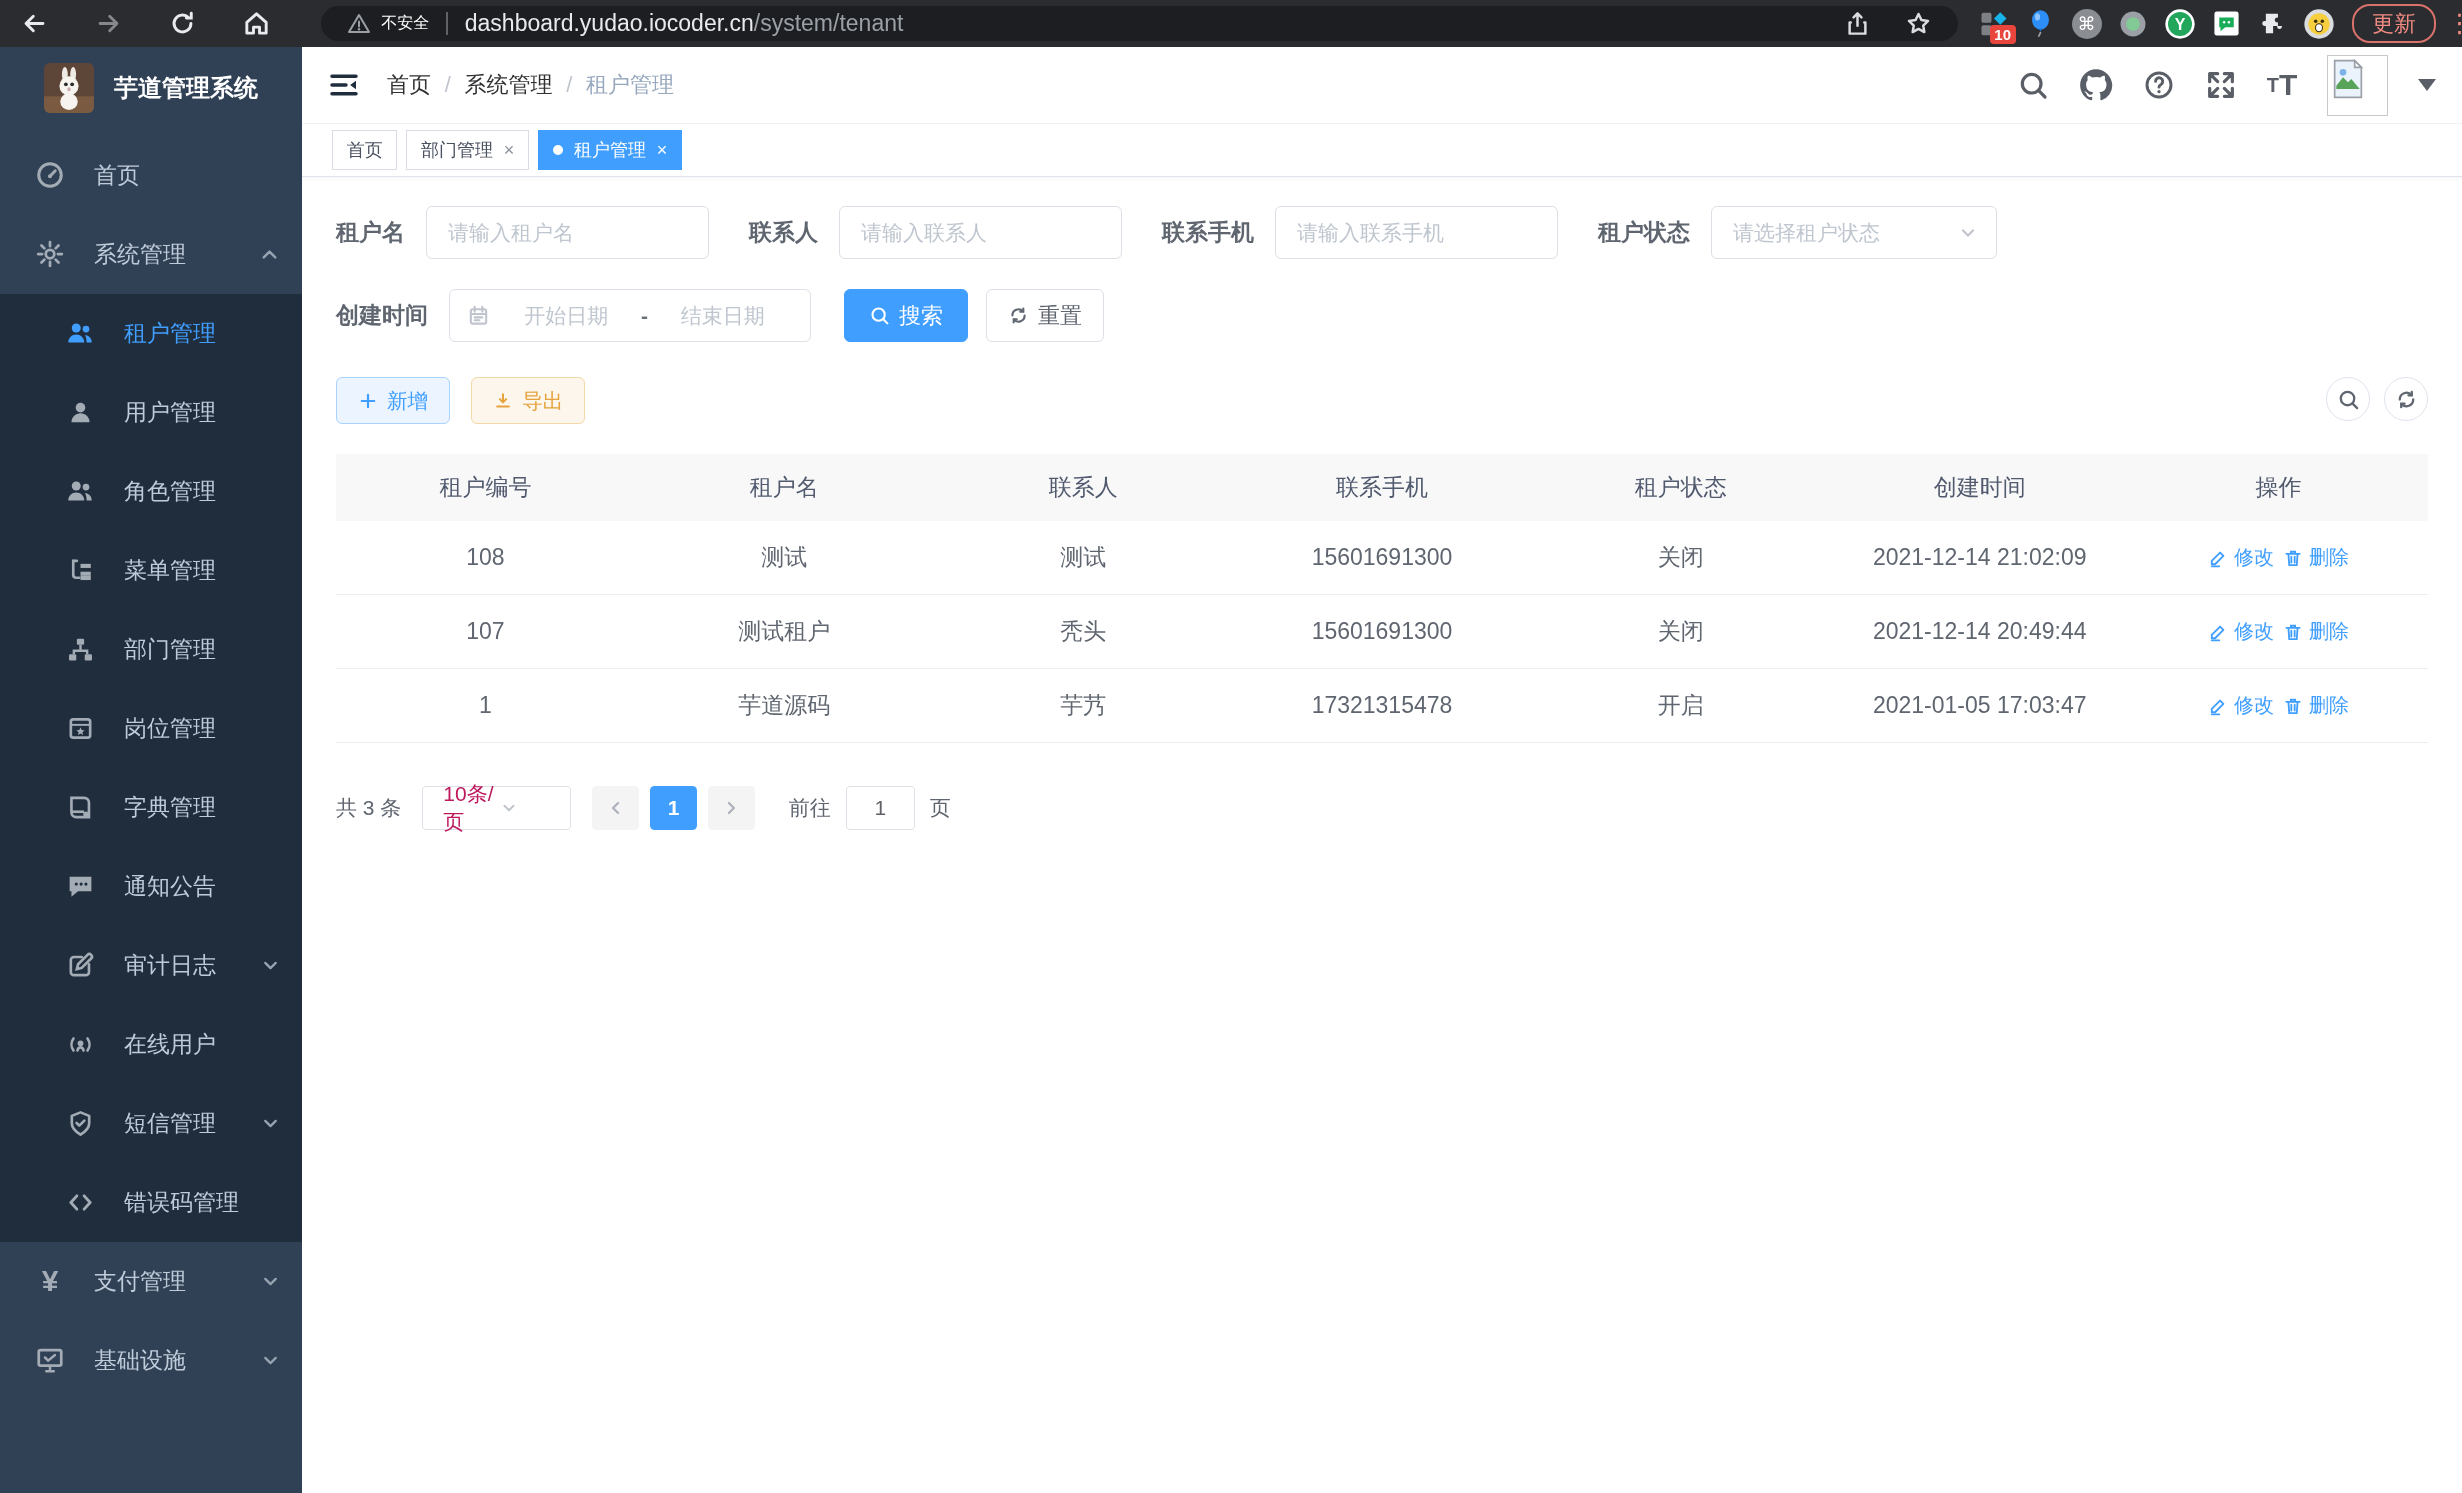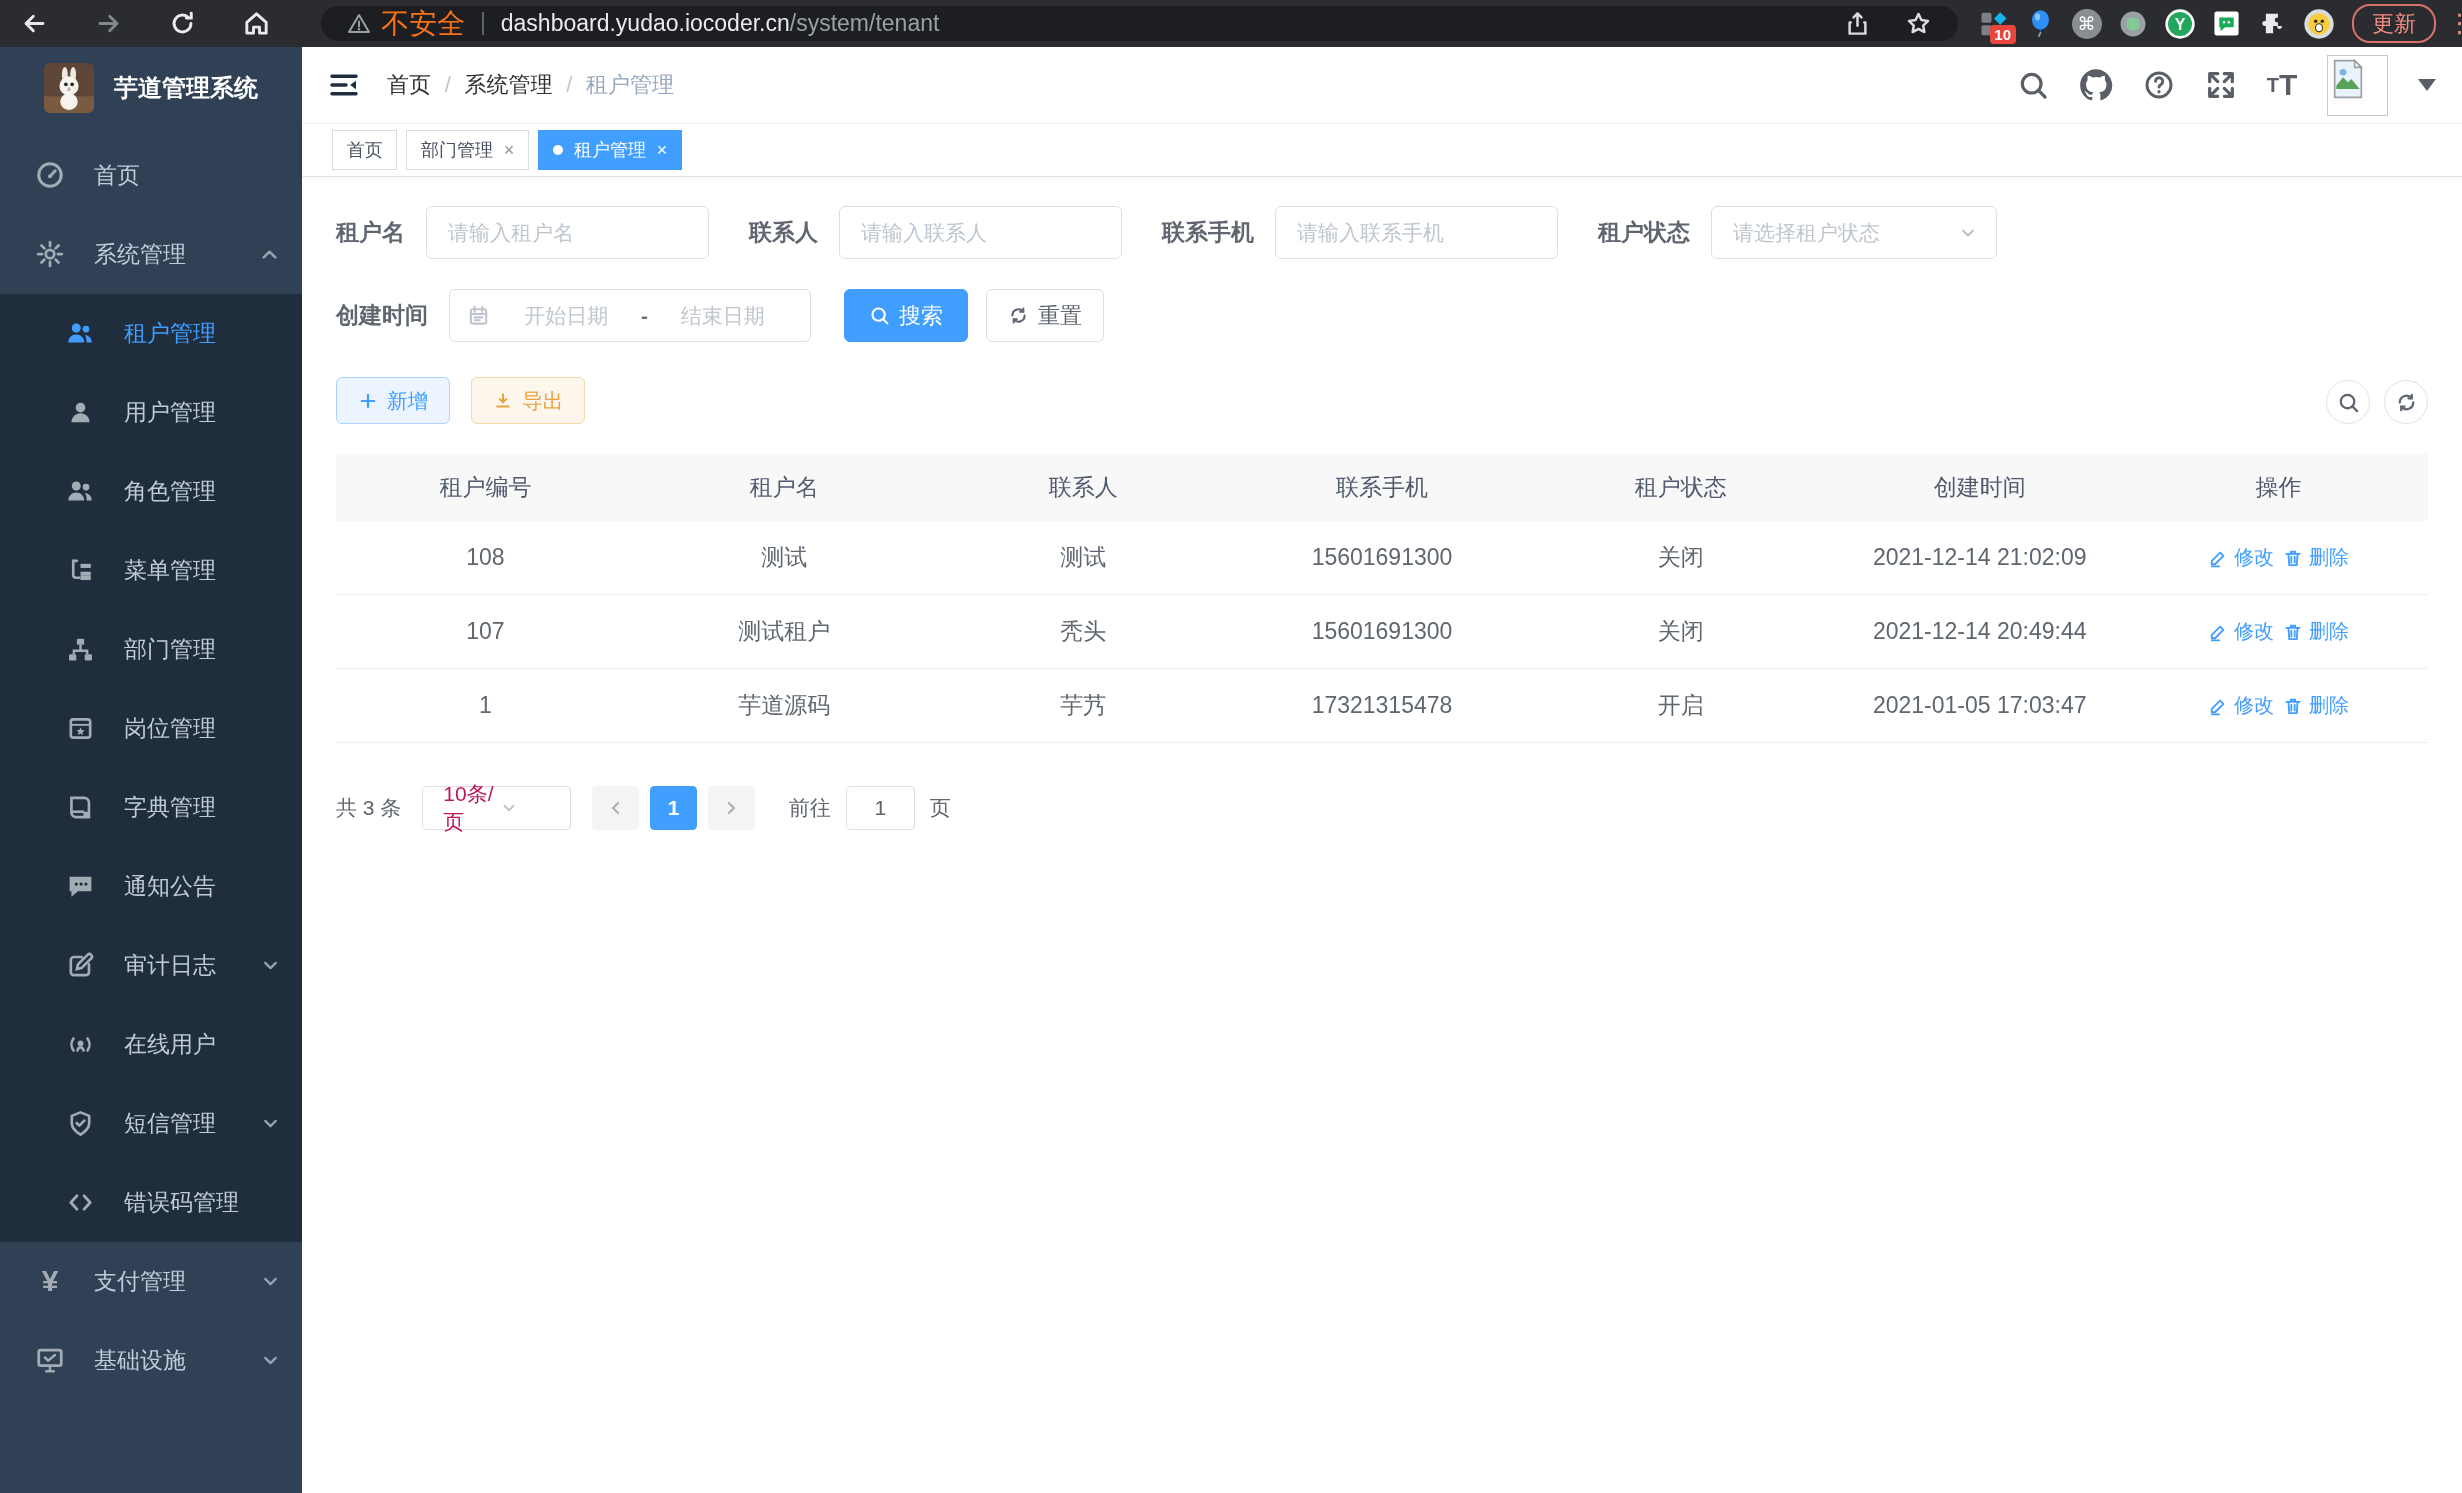--- a/index.html
+++ b/index.html
@@ -8,21 +8,21 @@
     background:#fff;font-family:"Liberation Sans","DejaVu Sans",sans-serif;
     -webkit-font-smoothing:antialiased;
   }
   svg{display:block}
   
   .chrome{height:47px;background:#2b2c2f;display:flex;align-items:center;padding:0 17px;box-sizing:border-box}
   .nav-ic{width:34px;height:34px;display:flex;align-items:center;justify-content:center;color:#e8eaed;margin-right:40px;flex:none}
   .nav-ic.dim{color:#84878c}
   .url-pill{height:35px;width:1637px;background:#1d1e21;border-radius:18px;display:flex;align-items:center;padding:0 26px;box-sizing:border-box;flex:none;margin-left:7.6px}
   .sec-ic{color:#9aa0a6;margin-right:10.7px}
-  .sec-txt{color:#f97316;font-size:28px}
+  .sec-txt{color:#ffffff;font-size:16px}
   .url-div{width:1.5px;height:23px;background:#5f6368;margin:0 17px}
   .url{font-size:23px;color:#e8eaed;white-space:nowrap}
   .url .path{color:#9aa0a6}
   .pill-sp{flex:1}
   .pill-ic{color:#dadce0;margin-left:34px}
   .ext-row{display:flex;align-items:center;margin-left:20px;gap:14.5px}
   .ext{width:32px;height:32px;position:relative;flex:none;display:flex;align-items:center;justify-content:center}
   .ext .badge{position:absolute;right:-6px;bottom:-4.6px;background:#e8453c;color:#fff;font-size:15px;line-height:1;padding:2.3px 4.6px;border-radius:3.8px;font-weight:700}
   .circle-ic{width:30px;height:30px;border-radius:50%;display:flex;align-items:center;justify-content:center;font-size:18px;color:#fff}
   .update-btn{margin-left:17px;height:35px;border:2.3px solid #d9726c;border-radius:18px;color:#f28b82;font-size:22px;display:flex;align-items:center;padding:0 18px;flex:none}
@@ -73,21 +73,21 @@
   .fselect{width:286px;height:53px;border:1.5px solid #dcdfe6;border-radius:6px;box-sizing:border-box;display:flex;align-items:center;padding:0 18px 0 21px;cursor:pointer}
   .fselect .ph{font-size:21px;color:#bfc6cf;flex:1}
   .daterange{width:362px;height:53px;border:1.5px solid #dcdfe6;border-radius:6px;box-sizing:border-box;display:flex;align-items:center;padding:0 17px;cursor:text}
   .daterange .ph{font-size:21px;color:#bfc6cf;flex:1;text-align:center;white-space:nowrap}
   .daterange .dash{font-size:21px;color:#6a7078;margin:0 4.6px;font-weight:700}
   .cal{color:#c0c4cc;margin-right:6px;flex:none}
   .btn{height:53px;border-radius:6px;display:inline-flex;align-items:center;justify-content:center;font-size:22px;cursor:pointer;box-sizing:border-box;white-space:nowrap}
   .btn-primary{background:#409eff;color:#fff;border:1.5px solid #409eff;padding:0 24px;margin-left:15px}
   .btn-default{background:#fff;color:#5f6670;border:1.5px solid #dcdfe6;padding:0 21px;margin-left:18px}
   .btn svg{margin-right:9px}
-  .toolbar{margin-top:35px;display:flex;align-items:flex-end}
+  .toolbar{margin-top:35px;display:flex;align-items:flex-start}
   .btn-sm{height:47px;border-radius:6px;display:inline-flex;align-items:center;padding:0 21px;font-size:20.6px;cursor:pointer;box-sizing:border-box}
   .btn-plain-blue{background:#ecf5ff;border:1.5px solid #a9d4ff;color:#409eff}
   .btn-plain-yellow{background:#fdf6ec;border:1.5px solid #f3d8a9;color:#e6a23c;margin-left:21px}
   .btn-sm svg{margin-right:9px}
   .circ{width:44px;height:44px;border-radius:50%;border:1.5px solid #dfe4ed;background:#fff;display:flex;align-items:center;justify-content:center;color:#5f6670;cursor:pointer;box-sizing:border-box}
   .circ + .circ{margin-left:13.7px}
   .tool-sp{flex:1}
   
   .table{margin-top:30px}
   .thead,.trow{display:grid;grid-template-columns:repeat(7,1fr);align-items:center;text-align:center}

